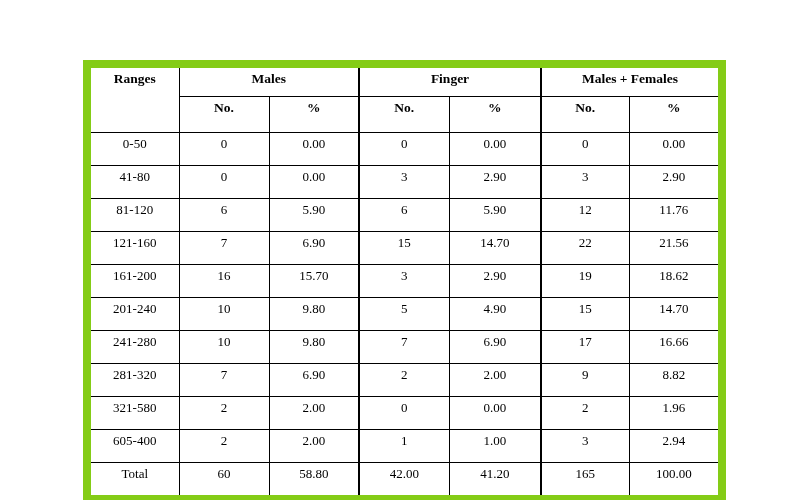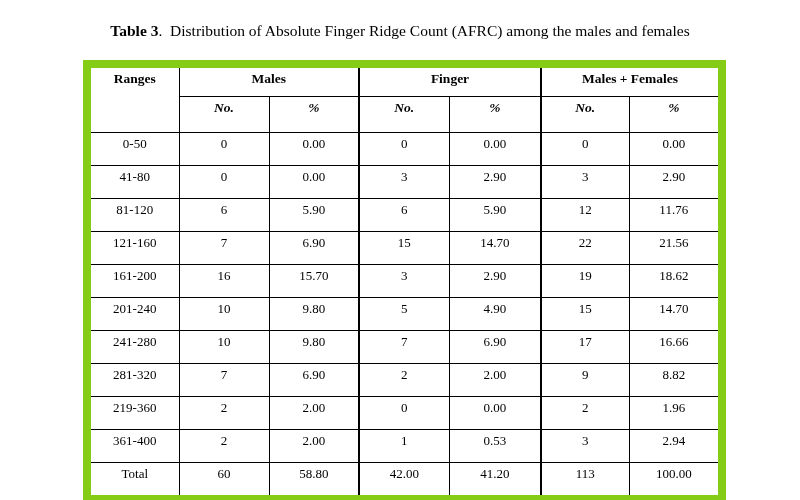--- a/index.html
+++ b/index.html
@@ -35,37 +35,36 @@
     border: 1.5px solid #000;
     text-align: center;
     vertical-align: top;
     padding: 3px 2px 0 2px;
     font-size: 13px;
     overflow: hidden;
   }
   .afrc th { font-weight: bold; font-size: 13.5px; }
   .afrc .gs { border-left-width: 2px; }
   tr.h1 { height: 32px; }
-  tr.h2 { height: 36px; font-style: italic; }
+  tr.h2 { height: 36px; }
   tr.data { height: 33px; }
   tr.total { height: 37px; padding-left: 32px; }
   col.c-ranges { width: 92px; }
   col.c-mno { width: 90px; }
   col.c-mpct { width: 90px; }
   col.c-fno { width: 90px; }
   col.c-fpct { width: 92px; }
   col.c-mfno { width: 88px; }
   col.c-mfpct { width: 93px; }
 </style>
 </head>
 <body>
 
 <div class="page">
 
-  <div class="title"><span class="t-label">Table 3</span><span>.  Distribution of Absolute Finger Ridge Count (AFRC) among the males and females</span></div>
 
   <table class="afrc">
     <colgroup>
       <col class="c-ranges">
         <col class="c-mno">
         <col class="c-mpct">
         <col class="c-fno">
         <col class="c-fpct">
         <col class="c-mfno">
         <col class="c-mfpct">
@@ -152,41 +151,41 @@
       <tr class="data">
         <td>281-320</td>
         <td>7</td>
         <td>6.90</td>
         <td class="gs">2</td>
         <td>2.00</td>
         <td class="gs">9</td>
         <td>8.82</td>
       </tr>
       <tr class="data">
-        <td>219-360</td>
+        <td>321-580</td>
         <td>2</td>
         <td>2.00</td>
         <td class="gs">0</td>
         <td>0.00</td>
         <td class="gs">2</td>
         <td>1.96</td>
       </tr>
       <tr class="data">
-        <td>361-400</td>
+        <td>605-400</td>
         <td>2</td>
         <td>2.00</td>
         <td class="gs">1</td>
-        <td>0.53</td>
+        <td>1.00</td>
         <td class="gs">3</td>
         <td>2.94</td>
       </tr>
       <tr class="total">
         <td>Total</td>
         <td>60</td>
         <td>58.80</td>
         <td class="gs">42.00</td>
         <td>41.20</td>
-        <td class="gs">113</td>
+        <td class="gs">165</td>
         <td>100.00</td>
       </tr>
     </tbody>
   </table>
 </div>
 
 </body></html>

